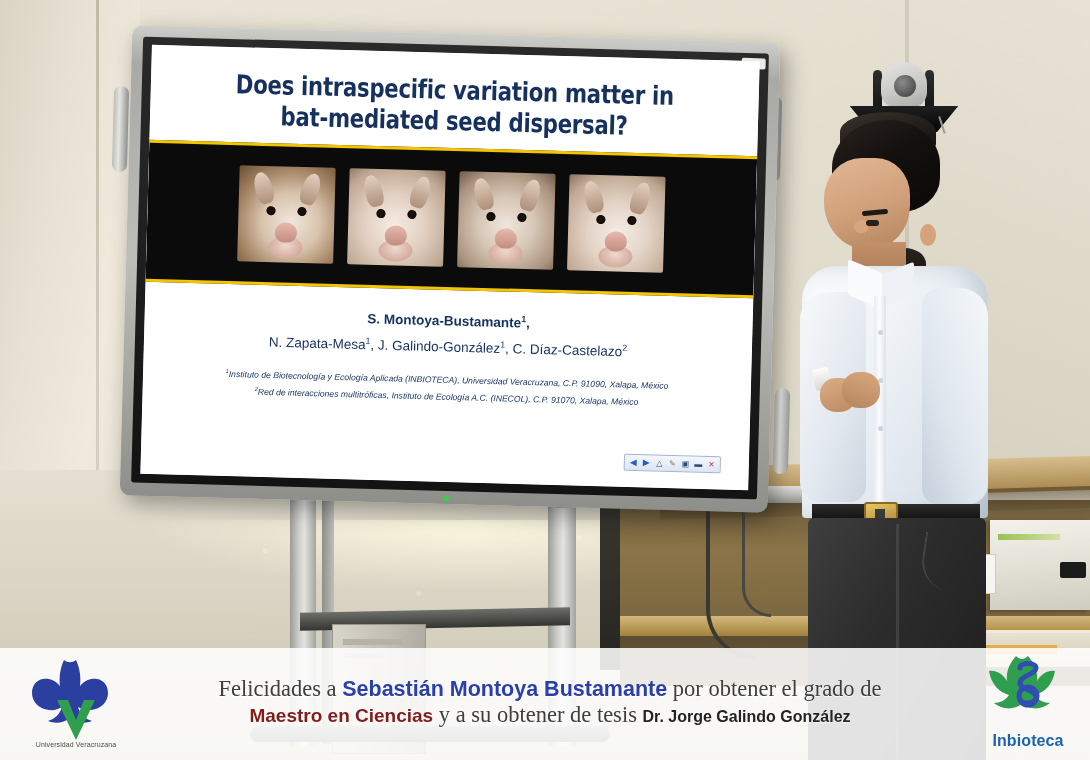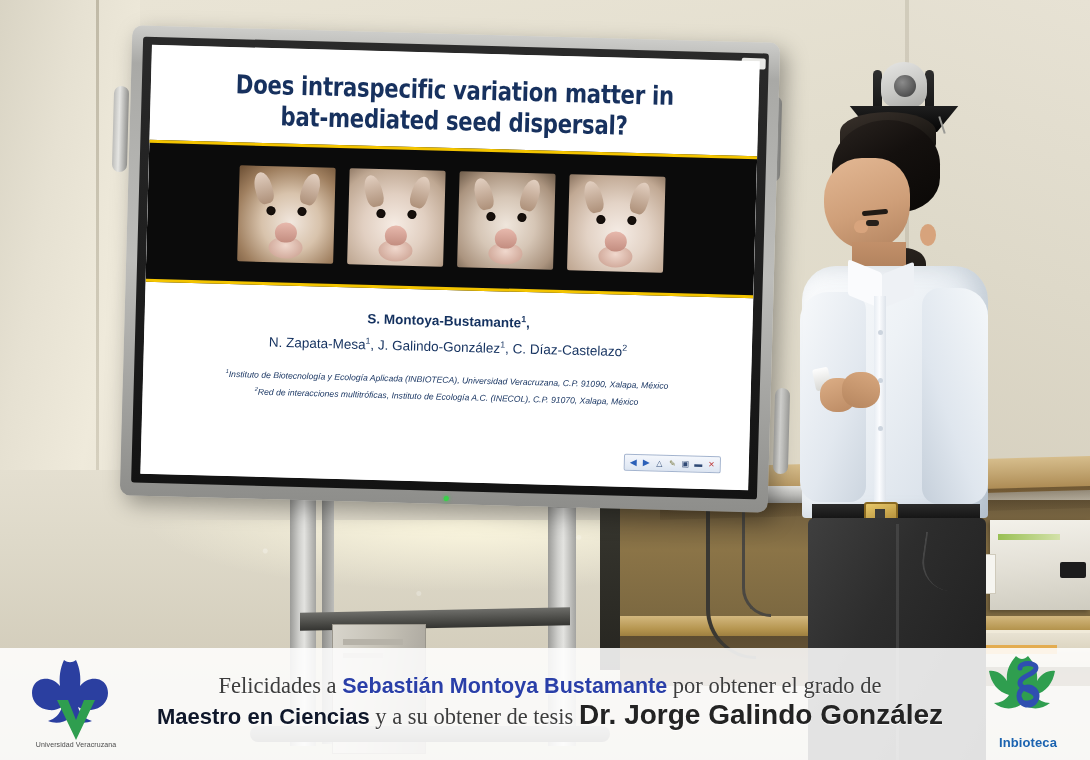--- a/index.html
+++ b/index.html
@@ -263,29 +263,29 @@
   .banner-inner{position:relative;width:100%;height:100%;}
 
   
   .uv-logo{position:absolute;left:26px;top:6px;width:100px;height:96px;}
   .uv-text{position:absolute;left:0;bottom:2px;width:100px;text-align:center;
     font-size:7px;color:#4a4a4a;letter-spacing:.1px;}
 
   
   .inb-logo{position:absolute;right:10px;top:4px;width:104px;height:100px;}
   .inb-text{position:absolute;left:0;bottom:2px;width:104px;text-align:center;
-    font-size:13px;font-weight:bold;color:#1b63b0;letter-spacing:.1px;}
+    font-size:16px;font-weight:bold;color:#1b63b0;letter-spacing:.1px;}
 
   .banner-text{position:absolute;left:122px;right:112px;top:4px;bottom:8px;
     display:flex;flex-direction:column;justify-content:center;align-items:center;gap:0;}
   .bline{font-family:"Liberation Serif", serif;font-size:22.5px;color:#3d3d3d;
     white-space:nowrap;text-shadow:0 1px 1px rgba(255,255,255,.9);}
   .bline .blue{color:#2a3fa8;font-weight:bold;font-family:"Liberation Sans", sans-serif;font-size:21.5px;}
-  .bline .green{color:#0f172a;font-weight:bold;font-family:"Liberation Sans", sans-serif;font-size:22px;}
-  .bline .dark{color:#232323;font-weight:bold;font-family:"Liberation Sans", sans-serif;font-size:28px;}
+  .bline .green{color:#7f1d1d;font-weight:bold;font-family:"Liberation Sans", sans-serif;font-size:19px;}
+  .bline .dark{color:#232323;font-weight:bold;font-family:"Liberation Sans", sans-serif;font-size:16px;}
 </style>
 </head>
 <body>
 
 <div id="stage">
 
   <div class="photo">
     <div class="wall-left"></div>
     <div class="wall-main"></div>
     <div class="wall-right"></div>

